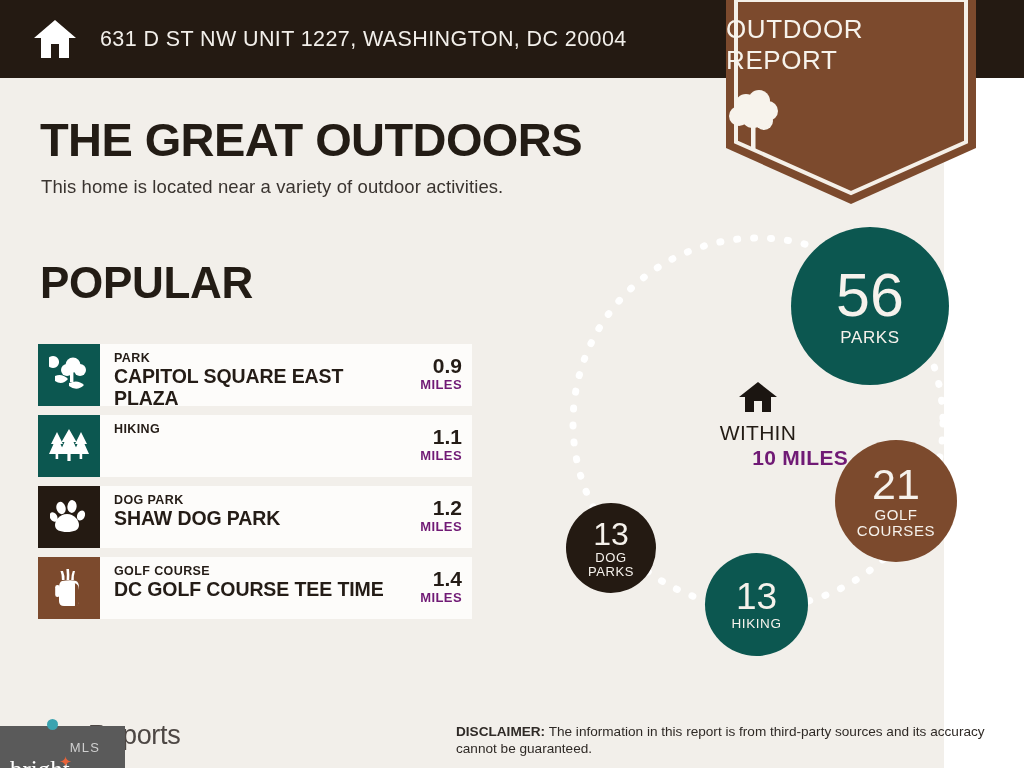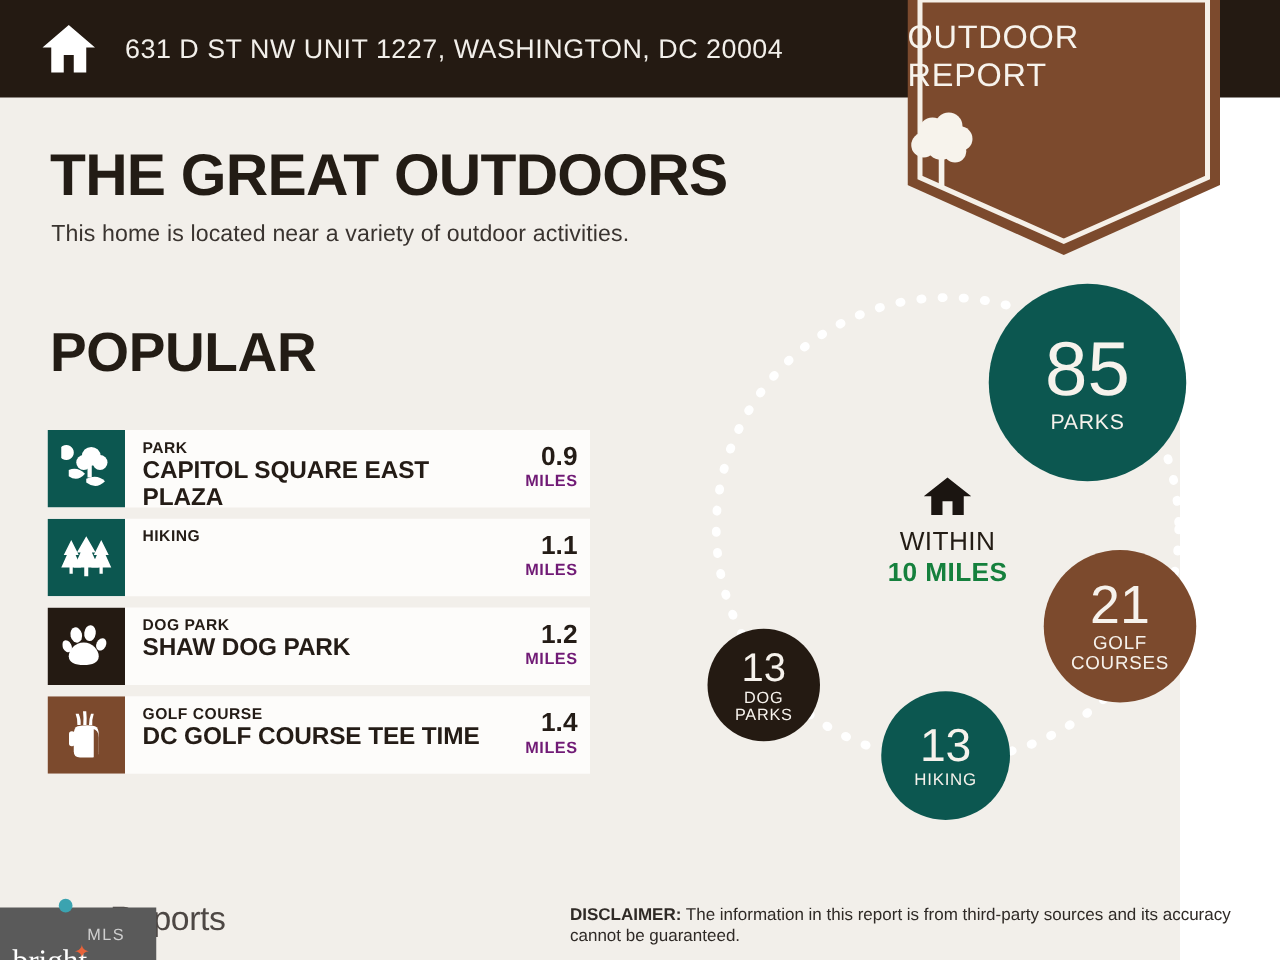--- a/index.html
+++ b/index.html
@@ -175,21 +175,21 @@
 
   #diagram-center {
     position: absolute; left: 128px; top: 165px;
     width: 180px; text-align: center;
   }
   #center-house-icon { margin-bottom: 4px; }
   #center-line1 {
     font-size: 21px; color: #231c15; letter-spacing: 0.3px; line-height: 24px;
   }
   #center-line2 {
-    font-size: 21px; color: #15803d; font-weight: bold; letter-spacing: 0.3px; line-height: 25px;
+    font-size: 21px; color: #701a75; font-weight: bold; letter-spacing: 0.3px; line-height: 25px; text-align: right;
   }
 
   
   #footer-brand {
     position: absolute; left: 88px; top: 720px;
     font-size: 27px;
     color: #4d4744;
     letter-spacing: -0.3px;
   }
   #disclaimer {
@@ -372,21 +372,21 @@
 
   </div>
 
   <div id="diagram">
 
     <svg id="dotted-ring" width="470" height="460" aria-hidden="true">
       <circle cx="218" cy="208" r="185" fill="none" stroke="#ffffff" stroke-width="7" stroke-linecap="round" stroke-dasharray="1 16"></circle>
     </svg>
 
     <div class="stat-circle" id="circle-parks">
-      <div class="stat-num">85</div>
+      <div class="stat-num">56</div>
       <div class="stat-lbl">PARKS</div>
     </div>
 
     <div class="stat-circle" id="circle-golf">
       <div class="stat-num">21</div>
       <div class="stat-lbl">GOLF</div>
       <div class="stat-lbl">COURSES</div>
     </div>
 
     <div class="stat-circle" id="circle-hiking">

